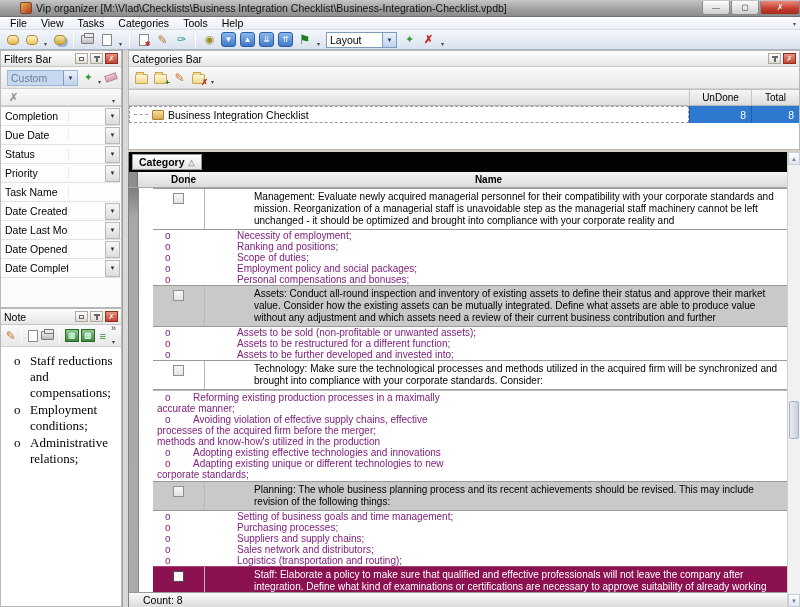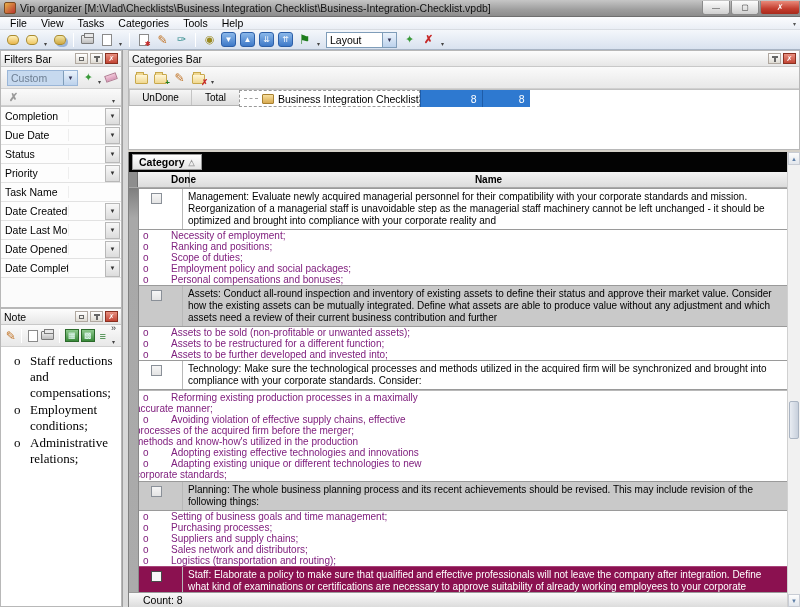--- a/index.html
+++ b/index.html
@@ -2,21 +2,21 @@
 <html><head>
 <meta charset="utf-8">
 <style>
   * { margin:0; padding:0; box-sizing:border-box; }
   html,body { width:800px; height:607px; overflow:hidden; }
   body { font-family:"Liberation Sans", sans-serif; font-size:11px; color:#000; background:#BFBFBF; }
 
   .window { width:800px; height:607px; display:flex; flex-direction:column; }
 
   
-  .titlebar { height:17px; background:linear-gradient(#C6C6C6,#9E9E9E 60%,#8C8C8C); display:flex; align-items:center; padding-left:4px; border-bottom:1px solid #6F6F6F; }
+  .titlebar { height:17px; background:linear-gradient(#C6C6C6,#9E9E9E 60%,#8C8C8C); display:flex; align-items:center; padding-left:20px; border-bottom:1px solid #6F6F6F; }
   .app-icon { width:12px; height:12px; background:linear-gradient(135deg,#E8B24C,#B8332E); border:1px solid #7A4A20; border-radius:2px; margin-right:4px; flex:none; }
   .title-text { font-size:10.5px; color:#111; white-space:nowrap; overflow:hidden; flex:1; }
   .win-btns { display:flex; margin-left:auto; height:14px; }
   .wbtn { width:28px; height:14px; display:flex; align-items:center; justify-content:center; font-size:8px; color:#333;
           background:linear-gradient(#FDFDFD,#CFCFCF); border:1px solid #8A8A8A; border-top:none; border-radius:0 0 3px 3px; margin-left:1px; }
   .wbtn.close { width:40px; background:linear-gradient(#E98A7A,#C33D2E 60%,#A82A1C); color:#fff; }
 
   
   .menubar { height:13px; background:linear-gradient(#FBFCFE,#EAEEF5); display:flex; align-items:center; padding-left:3px; border-bottom:1px solid #D8DCE2; }
   .menu-item { padding:0 7px; font-size:10.5px; }
@@ -83,21 +83,21 @@
   .note-line .nt { flex:1; padding-right:4px; }
   .i-green { width:14px; height:13px; background:linear-gradient(#8CC88C,#3A8A3A); border:1px solid #2A6A2A; display:flex; align-items:center; justify-content:center; color:#EFF; font-size:8px; }
   .glyph-list { color:#2E7D32; font-size:11px; letter-spacing:-1px; }
   .note-over { margin-left:auto; font-size:9px; color:#333; display:flex; flex-direction:column; align-items:center; line-height:5px; }
 
   
   .cat-panel { height:100px; flex:none; }
   .i-folder { width:13px; height:10px; background:linear-gradient(#FFF6D8,#F0D890); border:1px solid #C8A84C; border-radius:1px; position:relative; margin-top:2px; }
   .i-folder::before { content:""; position:absolute; top:-3px; left:0; width:6px; height:2px; background:#F0D890; border:1px solid #C8A84C; border-bottom:none; }
   .i-folder .ovl { position:absolute; right:-4px; bottom:-4px; font-size:8px; font-weight:bold; }
-  .cat-grid { flex:1; background:#fff; display:flex; flex-direction:row; overflow:hidden; border-top:1px solid #C0C0C0; }
+  .cat-grid { flex:1; background:#fff; display:flex; flex-direction:column; overflow:hidden; border-top:1px solid #C0C0C0; }
   .cat-head { height:16px; display:flex; background:linear-gradient(#F6F6F6,#DEDEDE); border-bottom:1px solid #B5B5B5; font-size:10px; }
   .cat-head .h-name { flex:1; }
   .cat-head .h-col { width:62px; flex:none; border-left:1px solid #C4C4C4; display:flex; align-items:center; justify-content:center; }
   .cat-head .h-col.total { width:48px; }
   .cat-row { height:17px; display:flex; align-items:center; font-size:10.5px; }
   .cat-row .cr-name { flex:1; display:flex; align-items:center; gap:4px; border:1px dashed #9A9A9A; height:100%; padding-left:4px; background:#fff; min-width:0; }
   .tree-dash { width:14px; border-top:1px dashed #A0A0A0; }
   .cat-box-icon { width:12px; height:10px; background:linear-gradient(#F8E0A0,#D8AA50); border:1px solid #A88030; border-radius:1px; flex:none; }
   .cat-row .cr-num { width:62px; flex:none; height:100%; background:#2E79D0; color:#fff; display:flex; align-items:center; justify-content:flex-end; padding-right:5px; border-left:1px solid #1E5CA8; }
   .cat-row .cr-num.total { width:48px; }
@@ -108,21 +108,21 @@
   .tg-inner { flex:1; display:flex; flex-direction:column; min-height:0; margin-right:13px; }
   .groupband { height:20px; background:#030303; display:flex; align-items:center; padding:0 0 0 3px; flex:none; }
   .groupbtn { height:16px; background:linear-gradient(#FFFFFF,#E4E4E4); border:1px solid #9A9A9A; display:flex; align-items:center; gap:4px; padding:0 6px; font-size:10.5px; font-weight:bold; }
   .sort-tri { font-size:8px; color:#999; }
   .gridhead { height:16px; display:flex; background:linear-gradient(#F4F4F4,#DCDCDC); border-bottom:1px solid #A8A8A8; flex:none; font-size:10px; font-weight:bold; }
   .gridhead .gh-gutter { width:9px; background:#8E8E8E; border-right:1px solid #6E6E6E; flex:none; }
   .gridhead .gh-done { width:52px; flex:none; display:flex; align-items:center; justify-content:center; border-right:1px solid #B0B0B0;padding-left:40px; }
   .gridhead .gh-name { flex:1; display:flex; align-items:center; justify-content:center; }
   .task-rows { flex:1; min-height:0; overflow:hidden; position:relative; background:#fff; }
   .task-rows::before { content:""; position:absolute; left:0; top:0; bottom:0; width:9px; background:linear-gradient(#7E7E7E,#A8A8A8 30px,#ABABAB); border-right:1px solid #8A8A8A; }
-  .grow { margin-left:2px; }
+  .grow { margin-left:24px;gap:44px; }
   .grow.task { display:flex; border-top:1px solid #9A9A9A; border-bottom:1px solid #9A9A9A; background:#fff; }
   .grow.task .cbcell { width:52px; flex:none; display:flex; align-items:flex-start; justify-content:center; padding-top:4px; border-right:1px solid #B8B8B8; }
   .cb { width:11px; height:11px; border:1px solid #8A9098; background:linear-gradient(#F6F6F6,#E4E4E4); flex:none; }
   .grow.task .namecell { flex:1; padding:2px 4px 2px 5px; font-size:10px; line-height:12px; min-width:0; }
   .grow.v-gray { background:#C9C9C9; }
   .grow.v-selected, .grow.v-selected2 { background:#8B1150; color:#fff; border-color:#A8447A; }
   .grow.v-selected .cb, .grow.v-selected2 .cb { background:#F8F8F8; border-color:#4A4A4A; }
   .grow.sub { height:11px; display:flex; align-items:center; font-size:10px; color:#80217F; background:#fff; }
   .grow.sub .sb { width:40px; padding-left:12px; flex:none; }
   .grow.subblock { background:#fff; color:#80217F; font-size:10px; line-height:11px; padding:1px 0; border-top:1px solid #B8B8B8; }

